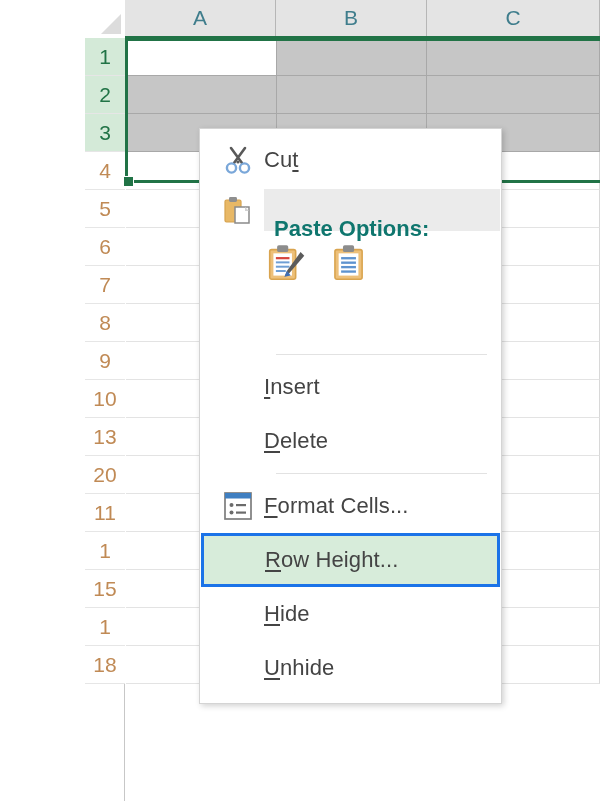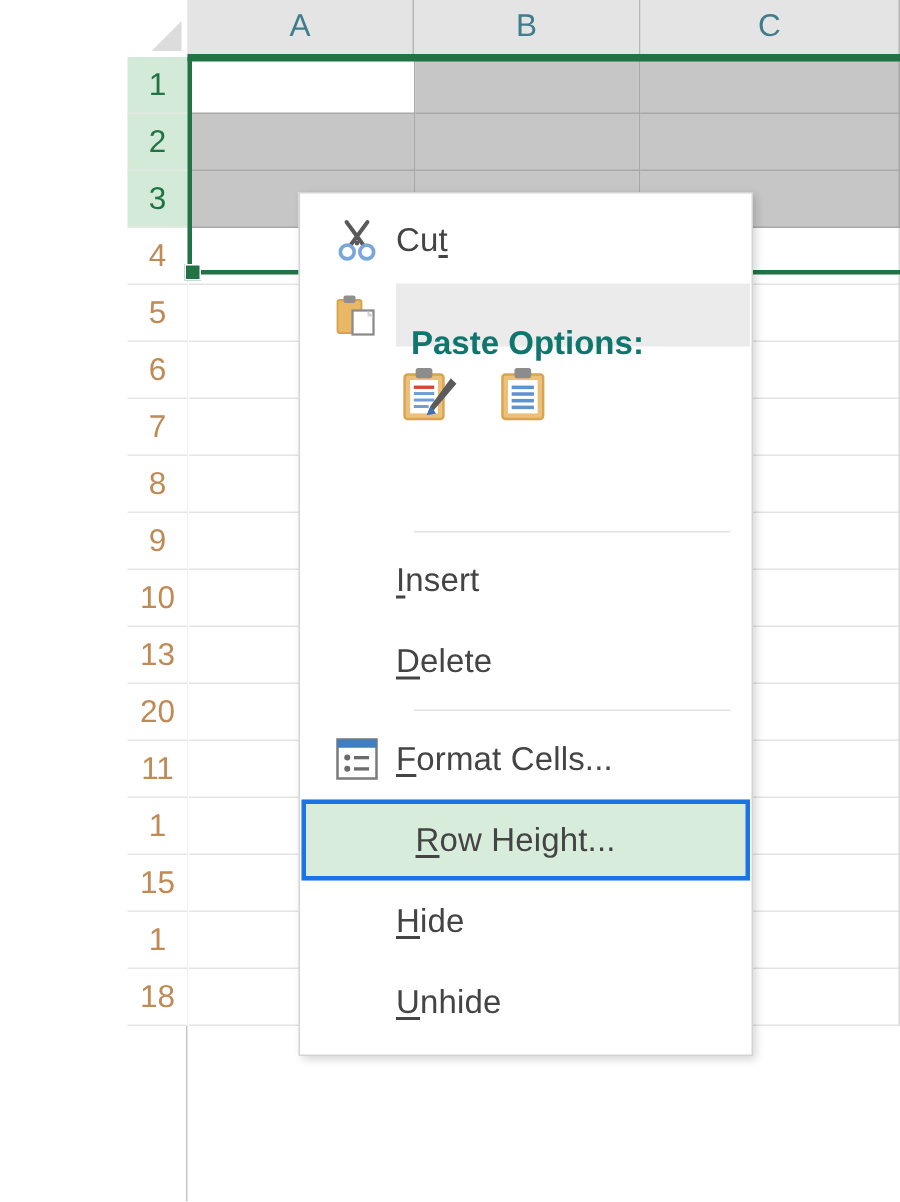--- a/index.html
+++ b/index.html
@@ -229,21 +229,20 @@
     background: #e2e2e2;
     margin: 5px 14px 5px 76px;
   }
 
   
   .menu-item.highlighted {
     background: #d7ecda;
     outline: 3px solid #1b73e8;
     outline-offset: -3px;
     margin: 0 1px;
-    gap: 12px;
   }
 </style>
 </head>
 <body>
 
 <div id="sheet">
 
   <div id="corner-box">
     <div id="corner-triangle"></div>
   </div>

